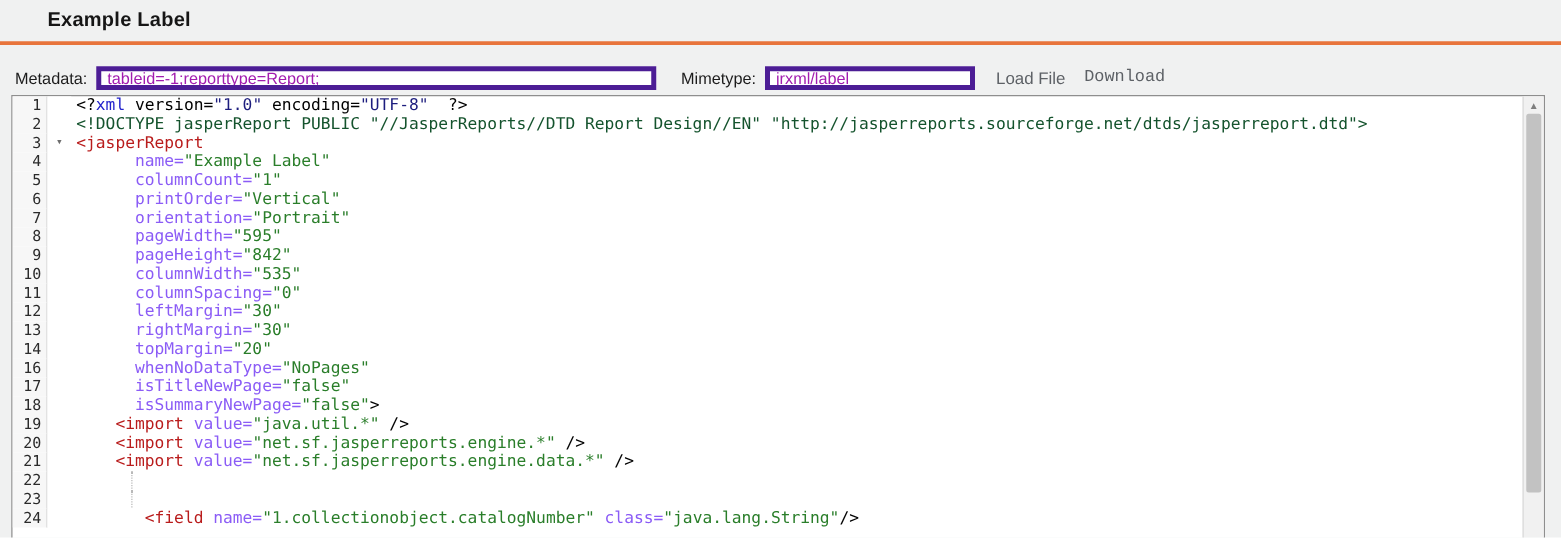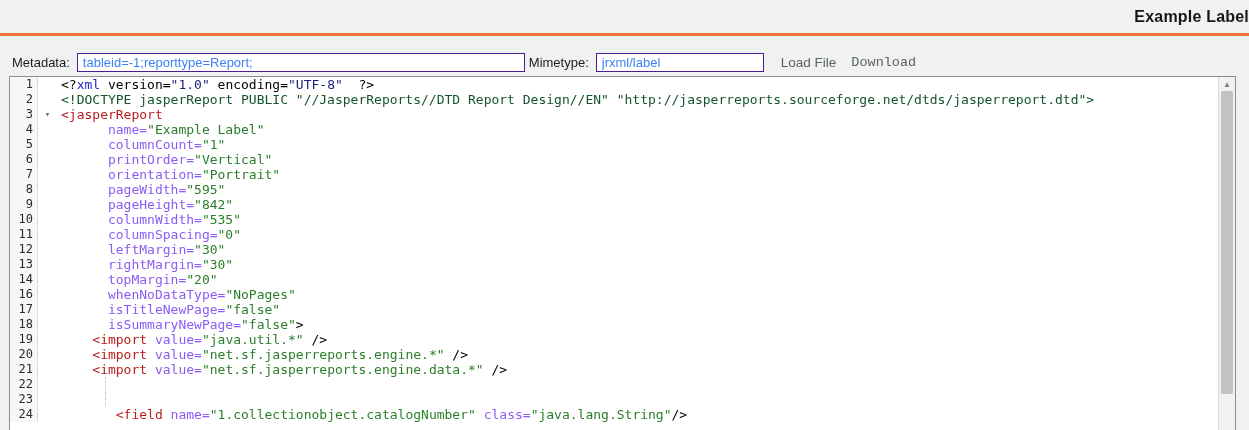--- a/index.html
+++ b/index.html
@@ -4,34 +4,34 @@
 <style>
   * { box-sizing: border-box; }
   html,body { margin:0; padding:0; }
   body {
     width:1249px; height:430px; overflow:hidden;
     background:#f0f1f1;
     font-family:"Liberation Sans", sans-serif;
     position:relative;
   }
   
-  .titlebar { height:33px; display:flex; align-items:center; padding-left:38px;justify-content:flex-end; }
+  .titlebar { height:33px; display:flex; align-items:center; padding-left:38px; }
   .page-title { font-size:16px; font-weight:bold; color:#161616; letter-spacing:.2px; }
   .accent-rule { height:3px; background:#e8743c; width:100%; }
 
   
   .toolbar { height:53px; display:flex; align-items:center; padding-left:12px; }
   .field-label { font-size:13px; color:#1c1c1c; margin-right:7px; }
   .text-input {
-    height:19px; border:1px solid #4c1d95; background:#fff;
-    font-family:"Liberation Sans", sans-serif; font-size:13px; color:#3b82f6;
+    height:19px; border:4px solid #4c1d95; background:#fff;
+    font-family:"Liberation Sans", sans-serif; font-size:13px; color:#a21caf;
     padding:1px 5px; outline:none;
   }
   .metadata-input { width:448px; }
-  .mimetype-label { margin-left:4px; }
+  .mimetype-label { margin-left:20px; }
   .mimetype-input { width:168px; }
   .text-btn {
     background:none; border:none; cursor:pointer;
     font-family:"Liberation Sans", sans-serif;
     font-size:13.5px; color:#5d6166; padding:0;
   }
   .load-file-btn { margin-left:17px;text-align:center; }
   .download-btn { margin-left:15px;font-family:Liberation Mono, monospace; }
 
   

